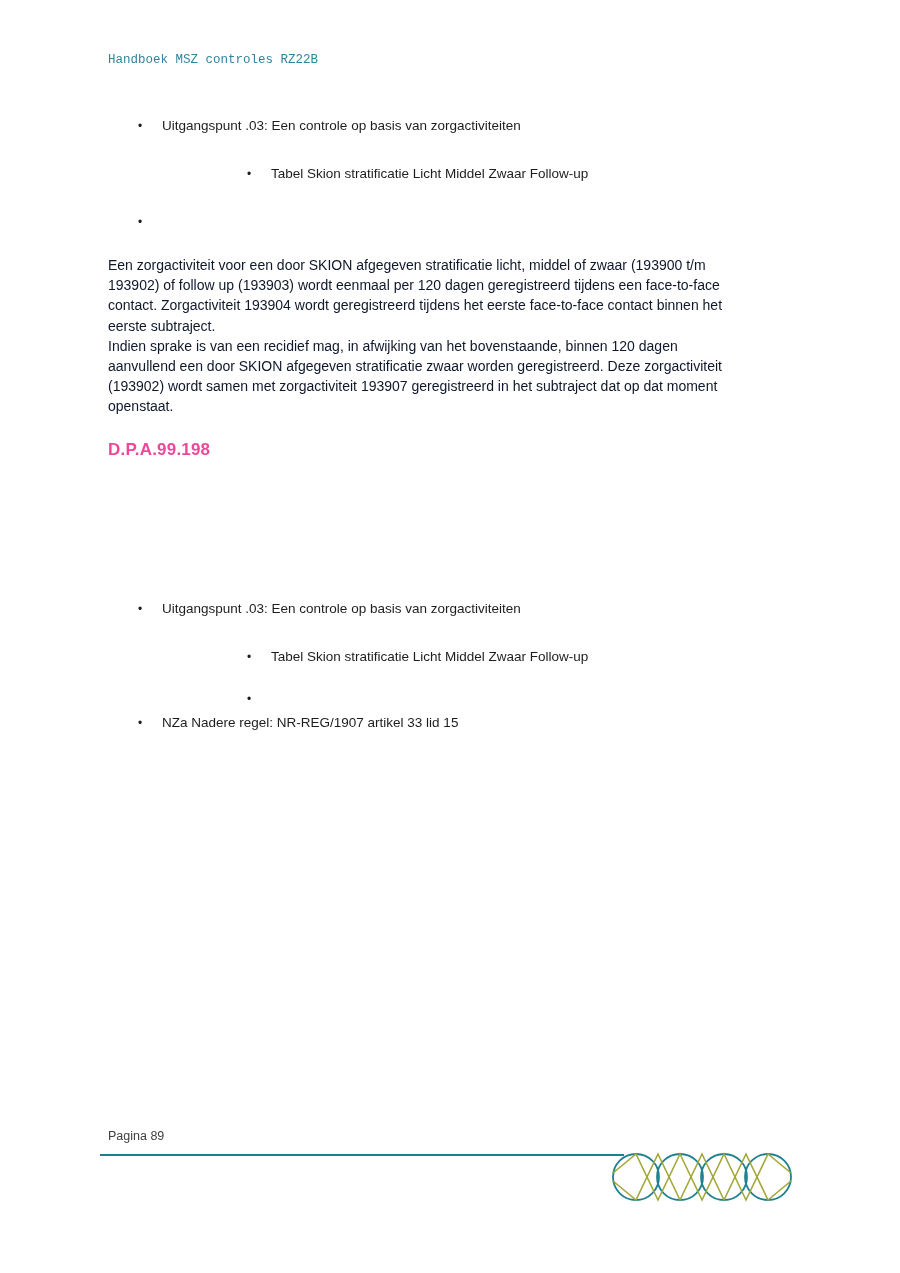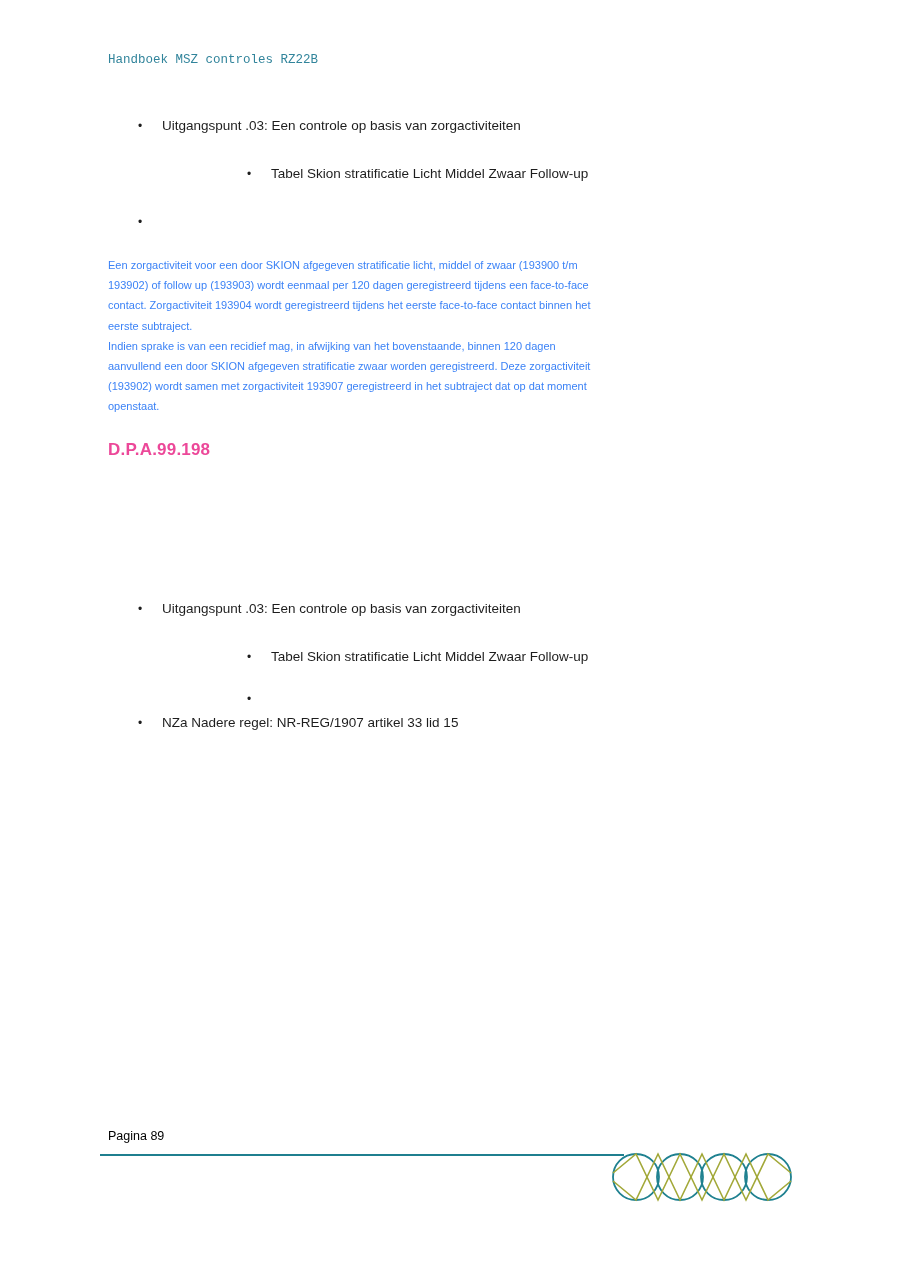--- a/index.html
+++ b/index.html
@@ -20,23 +20,23 @@
 
   .header-title {
     left: 108px; top: 52px;
     font-size: 12.5px;
     line-height: 16px;
     color: #31849b;
     font-family: Liberation Mono, monospace;
   }
 
   .body-text {
-    font-size: 11px;
+    font-size: 14px;
     line-height: 20.2px;
-    color: #3b82f6;
+    color: #0f172a;
     white-space: pre-line;
     width: 760px;
   }
 
   .list { width: 700px; }
   .li { display: flex; line-height: 16px; font-size: 13.5px; }
   .li .dot {
     display: inline-block;
     width: 24px;
     flex: 0 0 24px;
@@ -54,21 +54,21 @@
     font-weight: bold;
     line-height: 22px;
     color: #ec4899;
     letter-spacing: 0.2px;
   }
 
   .footer-label {
     left: 108px; top: 1128px;
     font-size: 12.5px;
     line-height: 16px;
-    color: #000000;
+    color: #404040;
   }
   .footer-rule {
     left: 100px; top: 1154px;
     width: 524px; height: 2px;
     background: #1f7f8f;
   }
   .logo {
     left: 612px; top: 1151px;
     width: 180px; height: 52px;
   }

